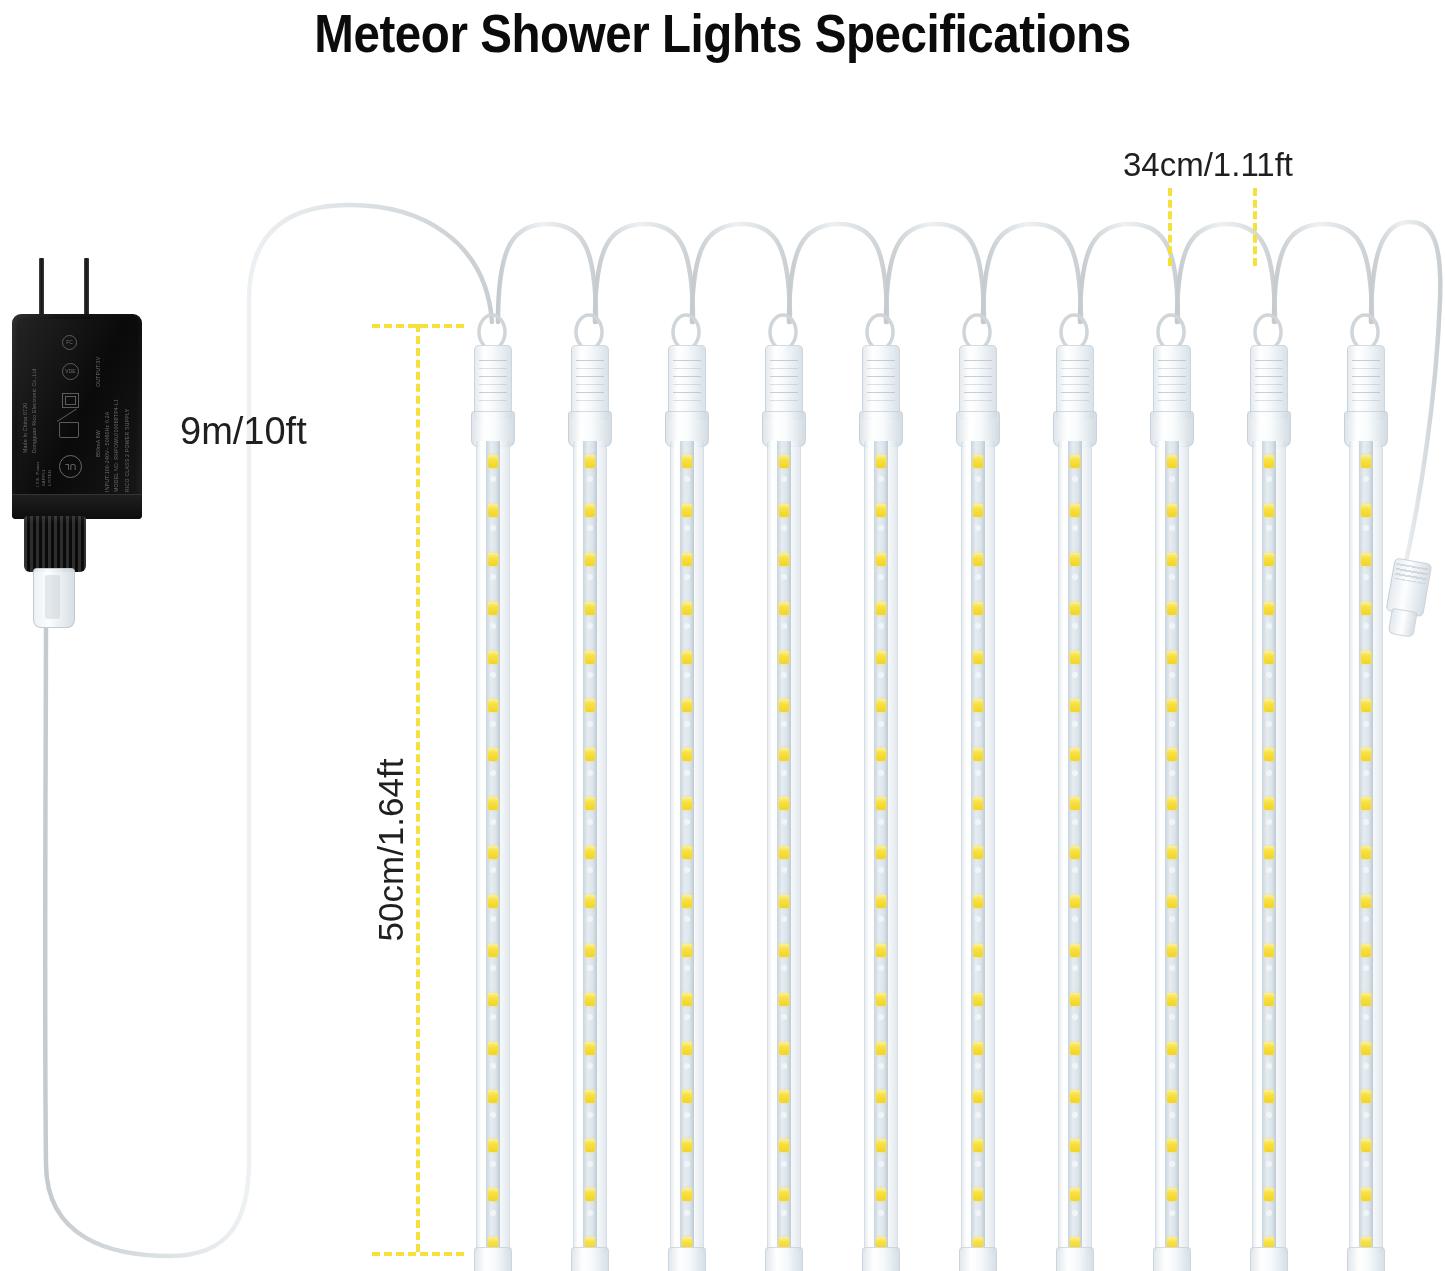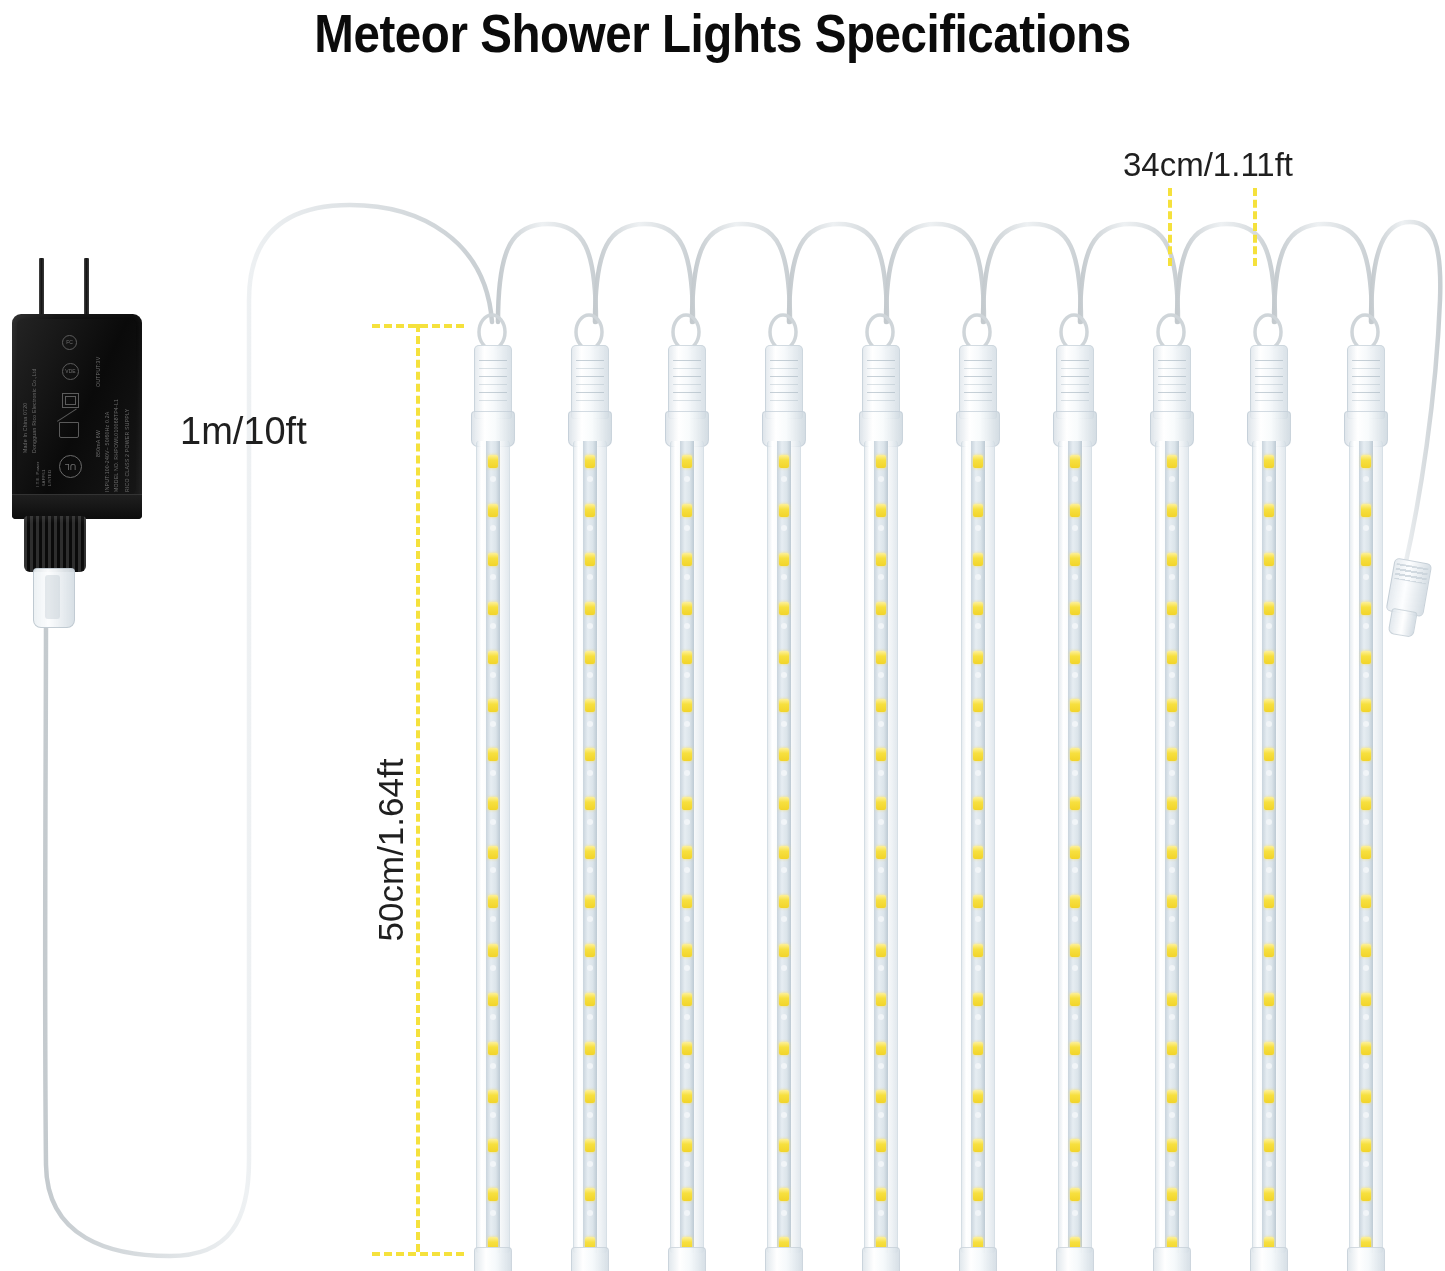--- a/index.html
+++ b/index.html
@@ -416,21 +416,21 @@
     <div class="ec-tip"></div>
   </div>
 
   <div class="guide-h" style="left:372px; top:324px;  width:92px;"></div>
   <div class="guide-h" style="left:372px; top:1252px; width:92px;"></div>
   <div class="guide-v" style="left:416px; top:324px;  height:928px;"></div>
 
   <div class="guide-v" style="left:1168px; top:188px; height:78px;"></div>
   <div class="guide-v" style="left:1253px; top:188px; height:78px;"></div>
 
-  <div class="dim-label" id="label-3m">1m/10ft</div>
+  <div class="dim-label" id="label-3m">9m/10ft</div>
 
   <div class="dim-label" id="label-34cm">34cm/1.11ft</div>
 
   <div class="dim-label" id="label-50cm">50cm/1.64ft</div>
 
   <div id="tube-row">
       <div class="tube" style="left: 469px; top: 345px; height: 942px;">
         <div class="tube-cap">
           <div class="cap-ring" style="top: 14px;"></div>
           <div class="cap-ring" style="top: 30px;"></div>

